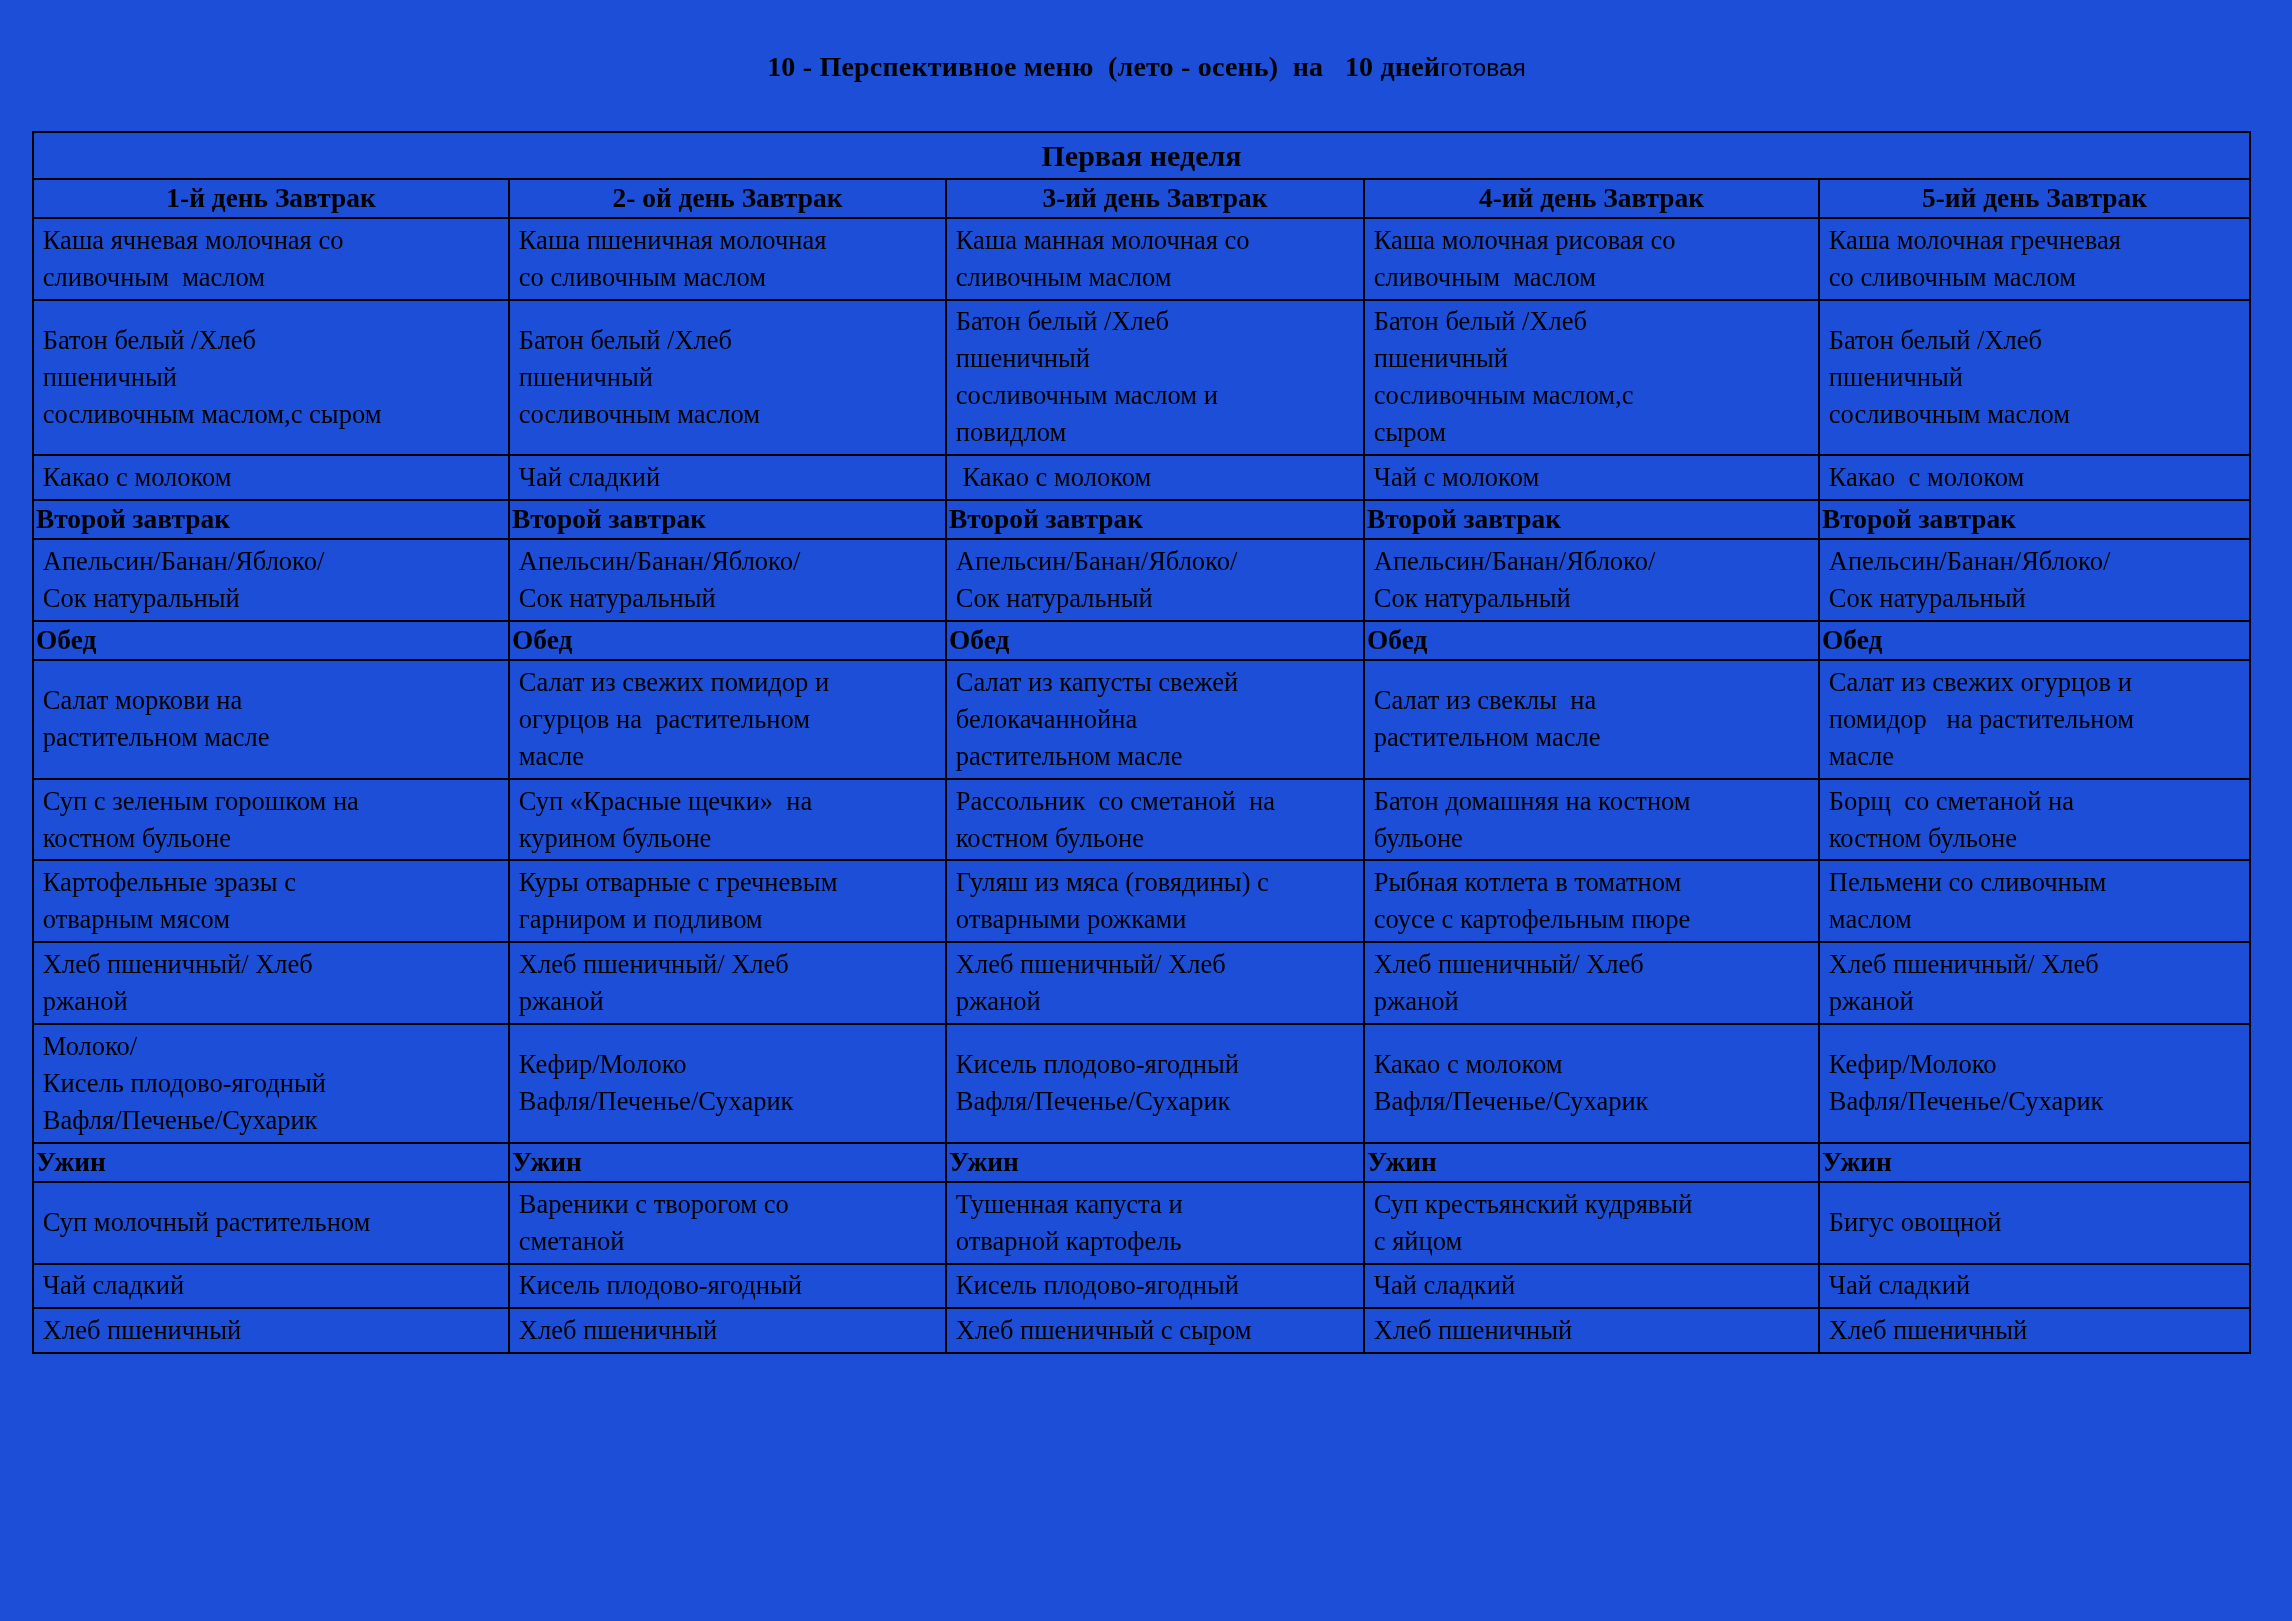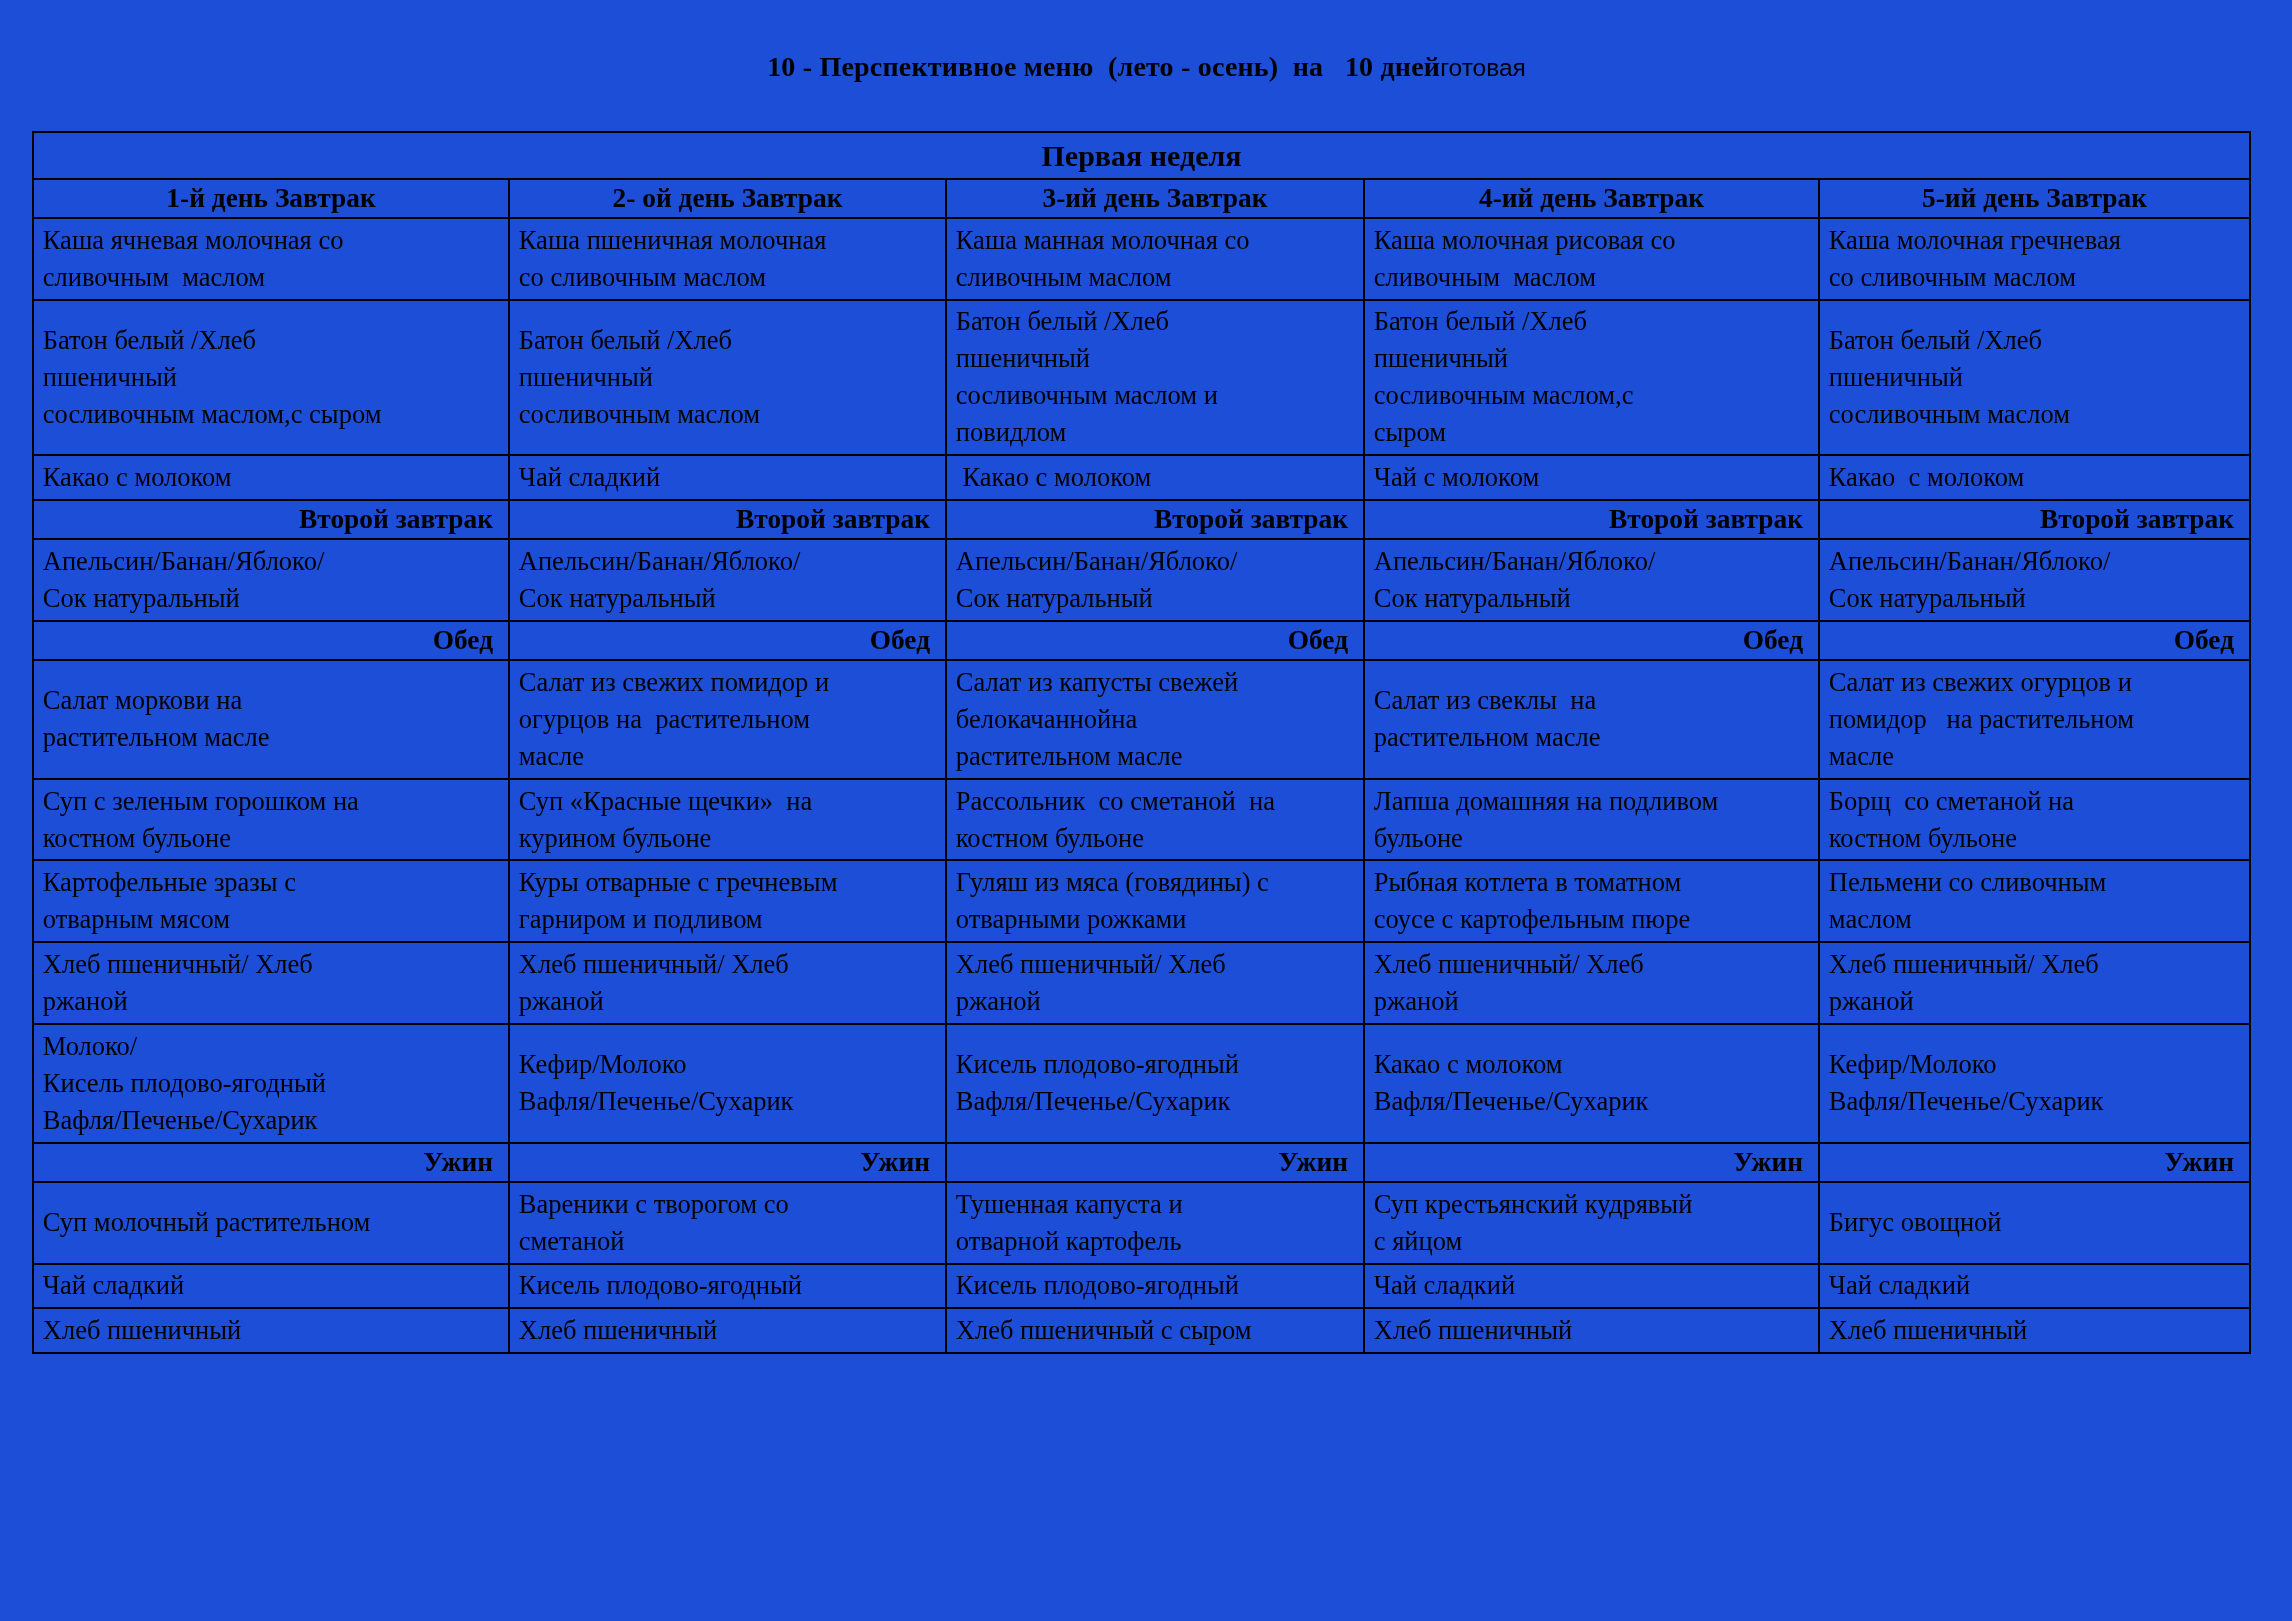--- a/index.html
+++ b/index.html
@@ -68,22 +68,22 @@
     font-size: 26.5px;
     line-height: 37px;
     padding: 2.9px 5.9px 2.9px 8.8px;
     vertical-align: middle;
     text-align: left;
     white-space: pre-wrap;
   }
   td.section {
     font-size: 27.4px;
     font-weight: bold;
-    text-align: right;
-    padding: 1px 15px;
+    text-align: left;
+    padding: 1px 2px;
     line-height: 35px;
     vertical-align: middle;
   }
 </style>
 </head>
 <body>
 
 <div class="page">
 
   <div class="title-wrap"><span class="doc-title">10 - Перспективное меню  (лето - осень)  на   10 дней</span><span class="title-suffix">готовая</span></div>
@@ -188,21 +188,21 @@
 помидор   на растительном
 масле</td>
         </tr>
         <tr>
           <td class="data">Суп с зеленым горошком на
 костном бульоне</td>
           <td class="data">Суп «Красные щечки»  на
 курином бульоне</td>
           <td class="data">Рассольник  со сметаной  на
 костном бульоне</td>
-          <td class="data">Лапша домашняя на подливом
+          <td class="data">Батон домашняя на костном
 бульоне</td>
           <td class="data">Борщ  со сметаной на
 костном бульоне</td>
         </tr>
         <tr>
           <td class="data">Картофельные зразы с
 отварным мясом</td>
           <td class="data">Куры отварные с гречневым
 гарниром и подливом</td>
           <td class="data">Гуляш из мяса (говядины) с

